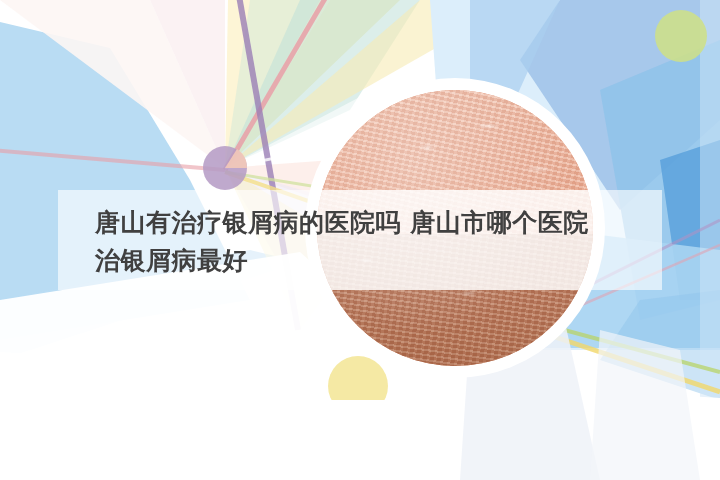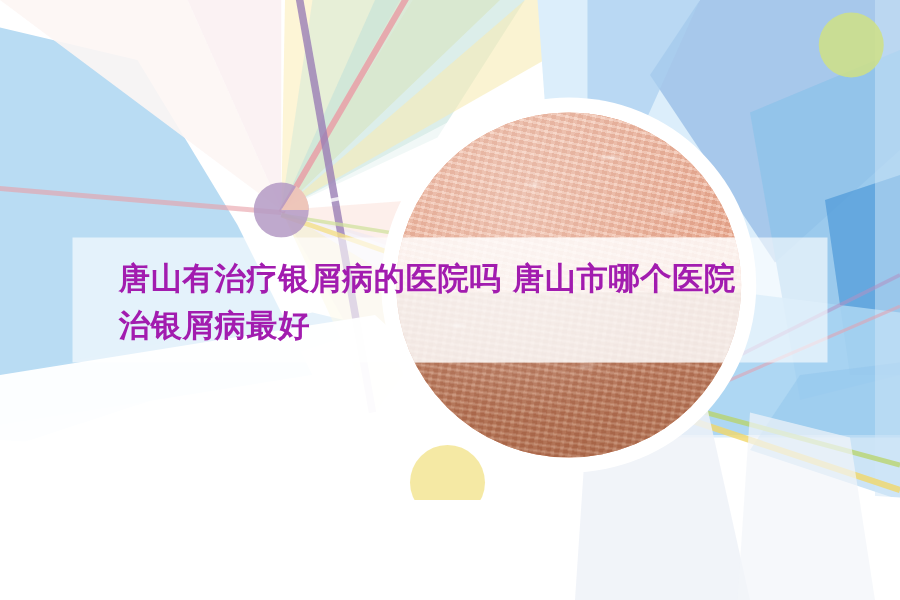--- a/index.html
+++ b/index.html
@@ -67,21 +67,21 @@
     left:58px; top:190px;
     width:604px; height:100px;
     background:rgba(255,255,255,.62);
     z-index:10;
   }
   .headline{
     position:absolute;
     left:95px; top:204px;
     width:560px;
     z-index:11;
-    color:#a21caf;
+    color:#404040;
     font-family:"DejaVu Sans","Liberation Sans",sans-serif;
     font-weight:700;
     font-size:25px;
     line-height:38px;
     letter-spacing:.5px;
     white-space:pre-line;
   }
 </style>
 </head>
 <body>

